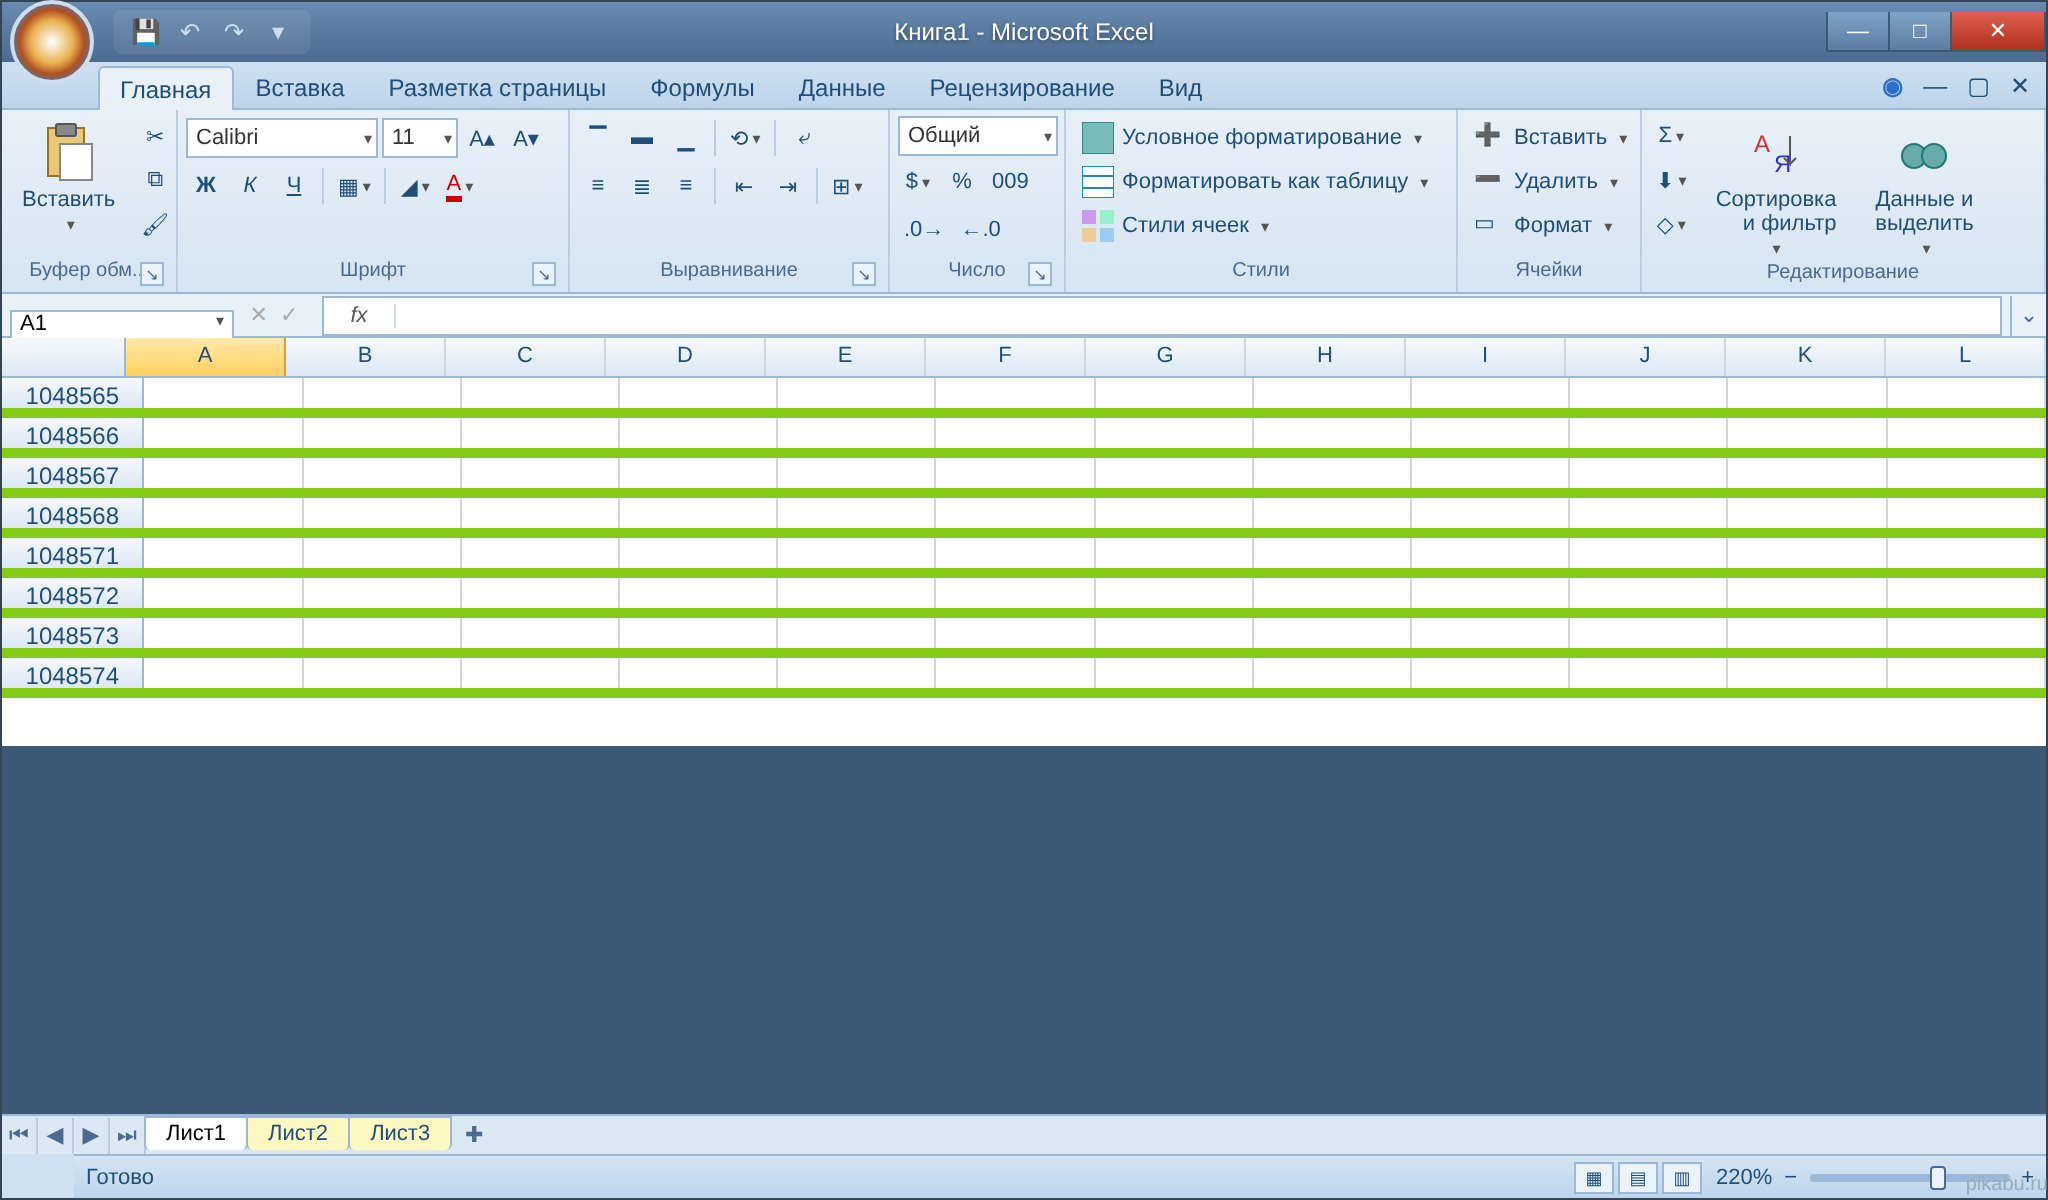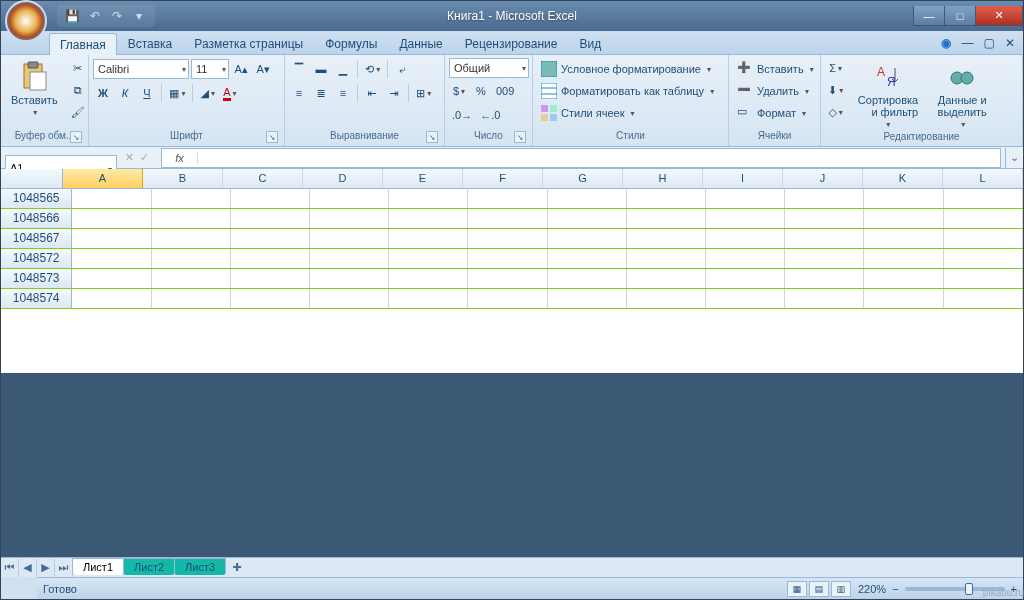--- a/index.html
+++ b/index.html
@@ -37,43 +37,43 @@
 .ic { display: inline-flex; align-items: center; justify-content: center; }
 .sep-v { width:1px; background:#b9cee3; margin:2px 2px; align-self:stretch;}
 
 .col { display:flex; flex-direction:column; gap:2px;}
 .hbtn { height:22px; display:flex; align-items:center; gap:4px; padding:0 4px; font-size:11px; color:#1f4e79; white-space:nowrap;}
 .hbtn .sq { width:16px; height:16px; }
 .dd-sm { font-size:8px; color:#555; margin-left:2px;}
 
 
 .fbar { height: 22px; background: #e8f0f8; border-bottom: 1px solid #9bb8d6; display: flex; align-items: center; font-size: 11px; }
-.namebox { width: 112px; height: 20px; border: 1px solid #9bb8d6; background: #fff; margin: 15px 0 0 4px; display:flex; align-items:flex-end; padding:0 4px;}
+.namebox { width: 112px; height: 20px; border: 1px solid #9bb8d6; background: #fff; margin: 15px 0 0 4px; display:flex; align-items:flex-start; padding:0 4px;}
 .namebox .dd { margin-left:auto; font-size:8px; color:#555;}
 .fx-area { flex:1; height:20px; border:1px solid #9bb8d6; background:#fff; margin:0 4px; display:flex; align-items:center;}
 .fx-lbl { width:36px; text-align:center; font-style:italic; color:#555; border-right:1px solid #d0dce8;}
 .fbar-exp { width:18px; text-align:center; color:#4a6b8f; border-left:1px solid #9bb8d6; height:20px; display:flex; align-items:center; justify-content:center; background:#e8f0f8;}
 
 
 .gridwrap { flex:1; display:flex; flex-direction:column; background:#fff; overflow:hidden;}
 .colheads { height:20px; display:flex; background:linear-gradient(#f5f9fd,#dce8f4); border-bottom:1px solid #9bb8d6;}
 .corner { width:72px; border-right:1px solid #9bb8d6; background:linear-gradient(#f5f9fd,#dce8f4);}
 .colhead { width:80px; border-right:1px solid #c8d7e6; text-align:center; font-size:11px; color:#1f4e79; line-height:19px;}
 .colhead.active { background:linear-gradient(#ffe9a8,#ffd060); border-right-color:#e0a030;}
 .rows { flex:1; overflow:hidden;}
-.row { height:20px; display:flex; border-bottom:1px solid #84cc16;}
+.row { height:20px; display:flex; border-bottom:5px solid #84cc16;}
 .rowhead { width:72px; background:linear-gradient(#f5f9fd,#dce8f4); border-right:1px solid #9bb8d6; text-align:center; font-size:12px; color:#1f4e79; line-height:19px;}
 .cell { width:80px; border-right:1px solid #d4d4d4;}
 .below-grid { flex:1; background:#3b5975;}
 
 
 .sheetbar { height:20px; background:#dce8f4; border-top:1px solid #9bb8d6; display:flex; align-items:center; font-size:11px;}
 .nav-btn { width:18px; height:18px; display:flex; align-items:center; justify-content:center; color:#4a6b8f; border-right:1px solid #b9cee3;}
 .sheet-tab { padding:2px 10px; background:#fff; border:1px solid #9bb8d6; border-bottom:none; margin-left:-1px; color:#000; border-radius:0 0 3px 3px; position:relative; top:-1px;}
-.sheet-tab.inactive { background:#14b8a6; color:#1f4e79;}
+.sheet-tab.inactive { background:#fef9c3; color:#1f4e79;}
 .sheet-add { width:22px; text-align:center; color:#4a6b8f;}
 
 .status { height:22px; background:linear-gradient(#d6e5f3,#bcd4eb); border-top:1px solid #9bb8d6; display:flex; align-items:center; font-size:11px; color:#1f4e79; padding:0 6px;margin-left:36px;}
 .status .spacer{flex:1;}
 .view-btn { width:20px; height:16px; border:1px solid #9bb8d6; margin:0 1px; background:#eaf2fa; display:flex; align-items:center; justify-content:center; font-size:9px;}
 .zoom-slider { width:100px; height:4px; background:#9bb8d6; margin:0 6px; position:relative; border-radius:2px;}
 .zoom-thumb { position:absolute; top:-4px; left:60%; width:8px; height:12px; background:#eaf2fa; border:1px solid #4a6b8f; border-radius:2px;}
 .watermark { position:absolute; right:0; bottom:2px; font-size:10px; color:#9ab;}
 
 svg { display:block; }
@@ -398,20 +398,50 @@
           <div class="cell"></div>
           <div class="cell"></div>
           <div class="cell"></div>
           <div class="cell"></div>
           <div class="cell"></div>
           <div class="cell"></div>
           <div class="cell"></div>
           <div class="cell"></div>
         </div>
         <div class="row">
+          <div class="rowhead">1048568</div>
+          <div class="cell"></div>
+          <div class="cell"></div>
+          <div class="cell"></div>
+          <div class="cell"></div>
+          <div class="cell"></div>
+          <div class="cell"></div>
+          <div class="cell"></div>
+          <div class="cell"></div>
+          <div class="cell"></div>
+          <div class="cell"></div>
+          <div class="cell"></div>
+          <div class="cell"></div>
+        </div>
+        <div class="row">
+          <div class="rowhead">1048571</div>
+          <div class="cell"></div>
+          <div class="cell"></div>
+          <div class="cell"></div>
+          <div class="cell"></div>
+          <div class="cell"></div>
+          <div class="cell"></div>
+          <div class="cell"></div>
+          <div class="cell"></div>
+          <div class="cell"></div>
+          <div class="cell"></div>
+          <div class="cell"></div>
+          <div class="cell"></div>
+        </div>
+        <div class="row">
           <div class="rowhead">1048572</div>
           <div class="cell"></div>
           <div class="cell"></div>
           <div class="cell"></div>
           <div class="cell"></div>
           <div class="cell"></div>
           <div class="cell"></div>
           <div class="cell"></div>
           <div class="cell"></div>
           <div class="cell"></div>

